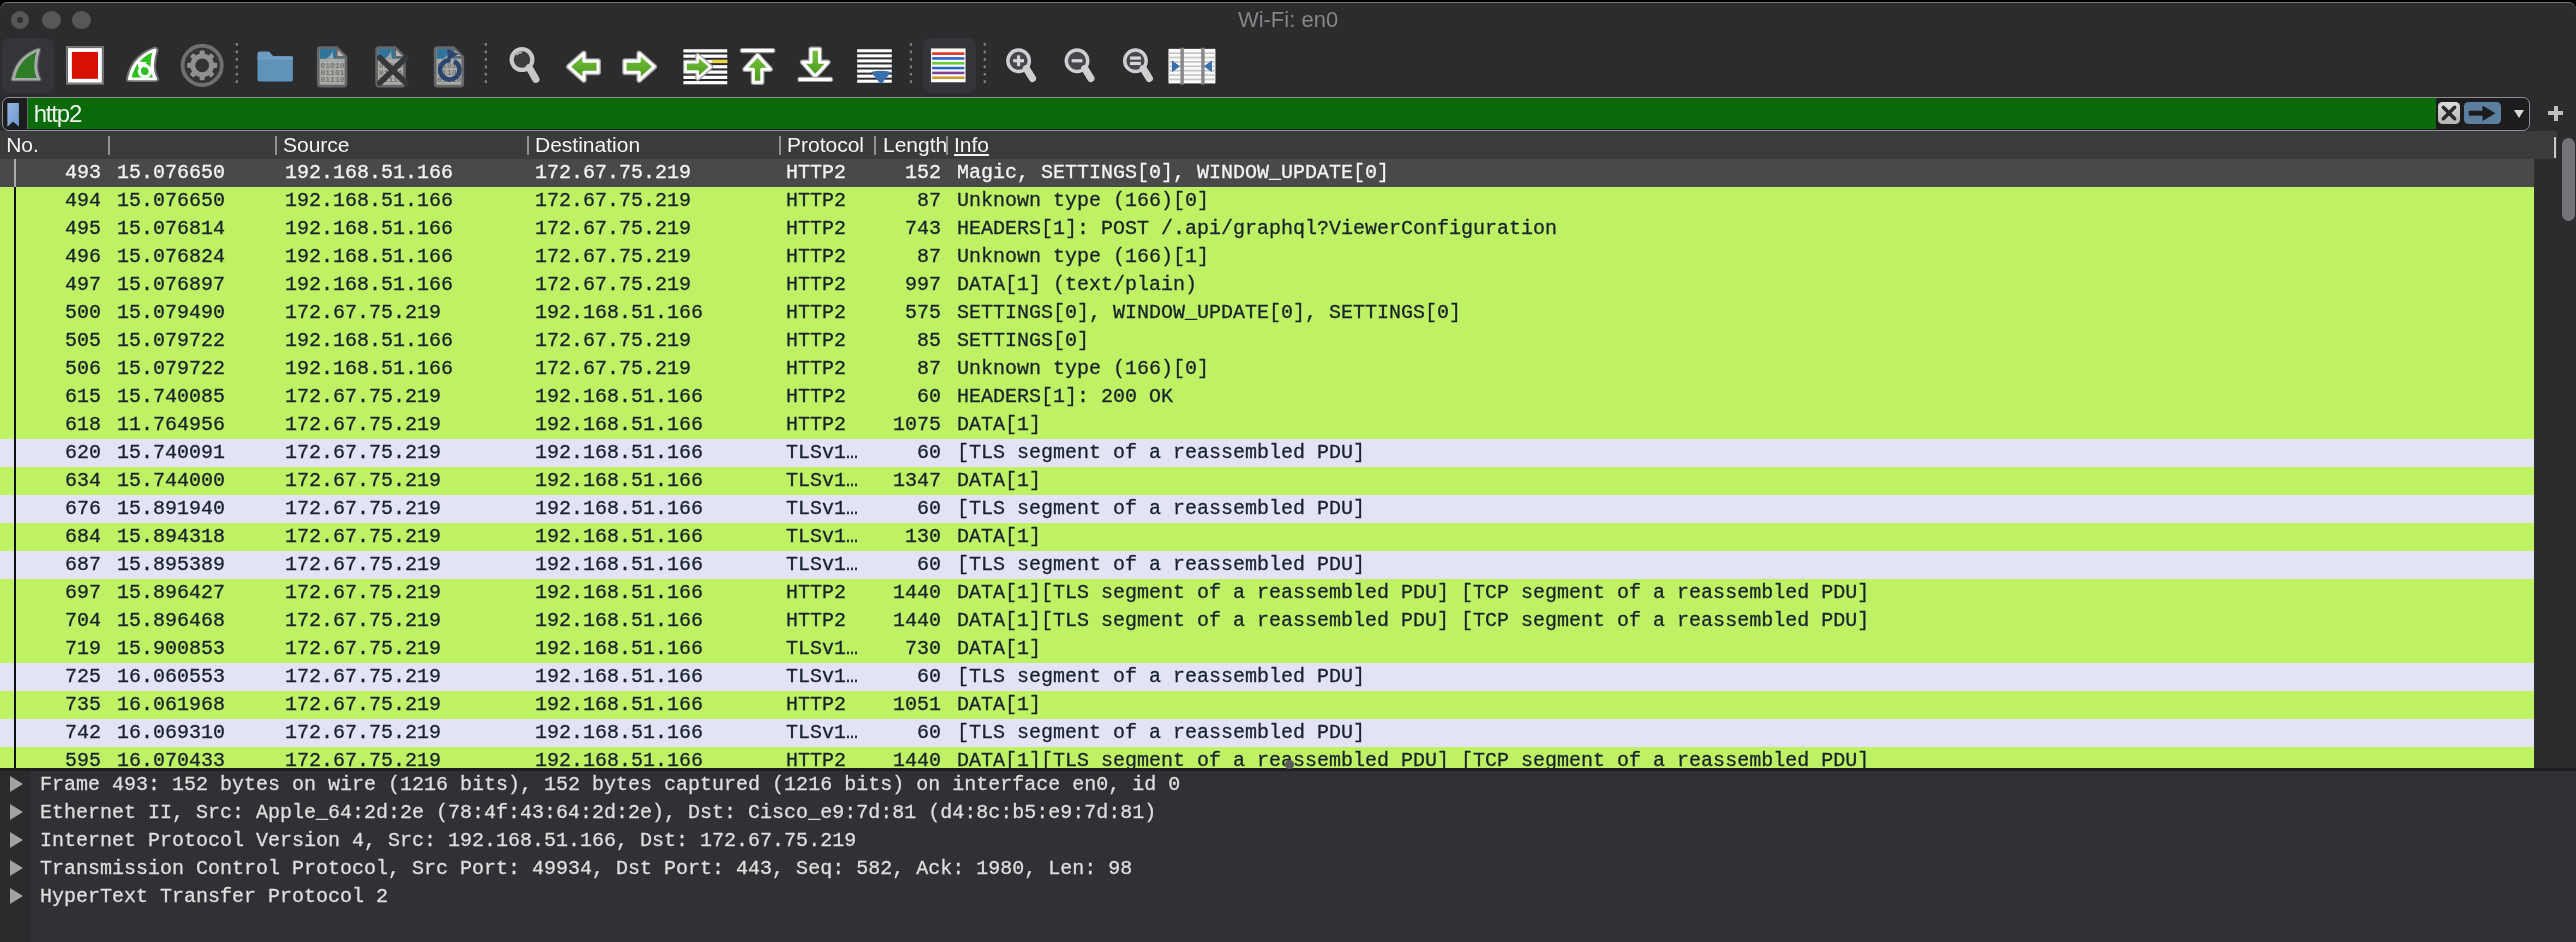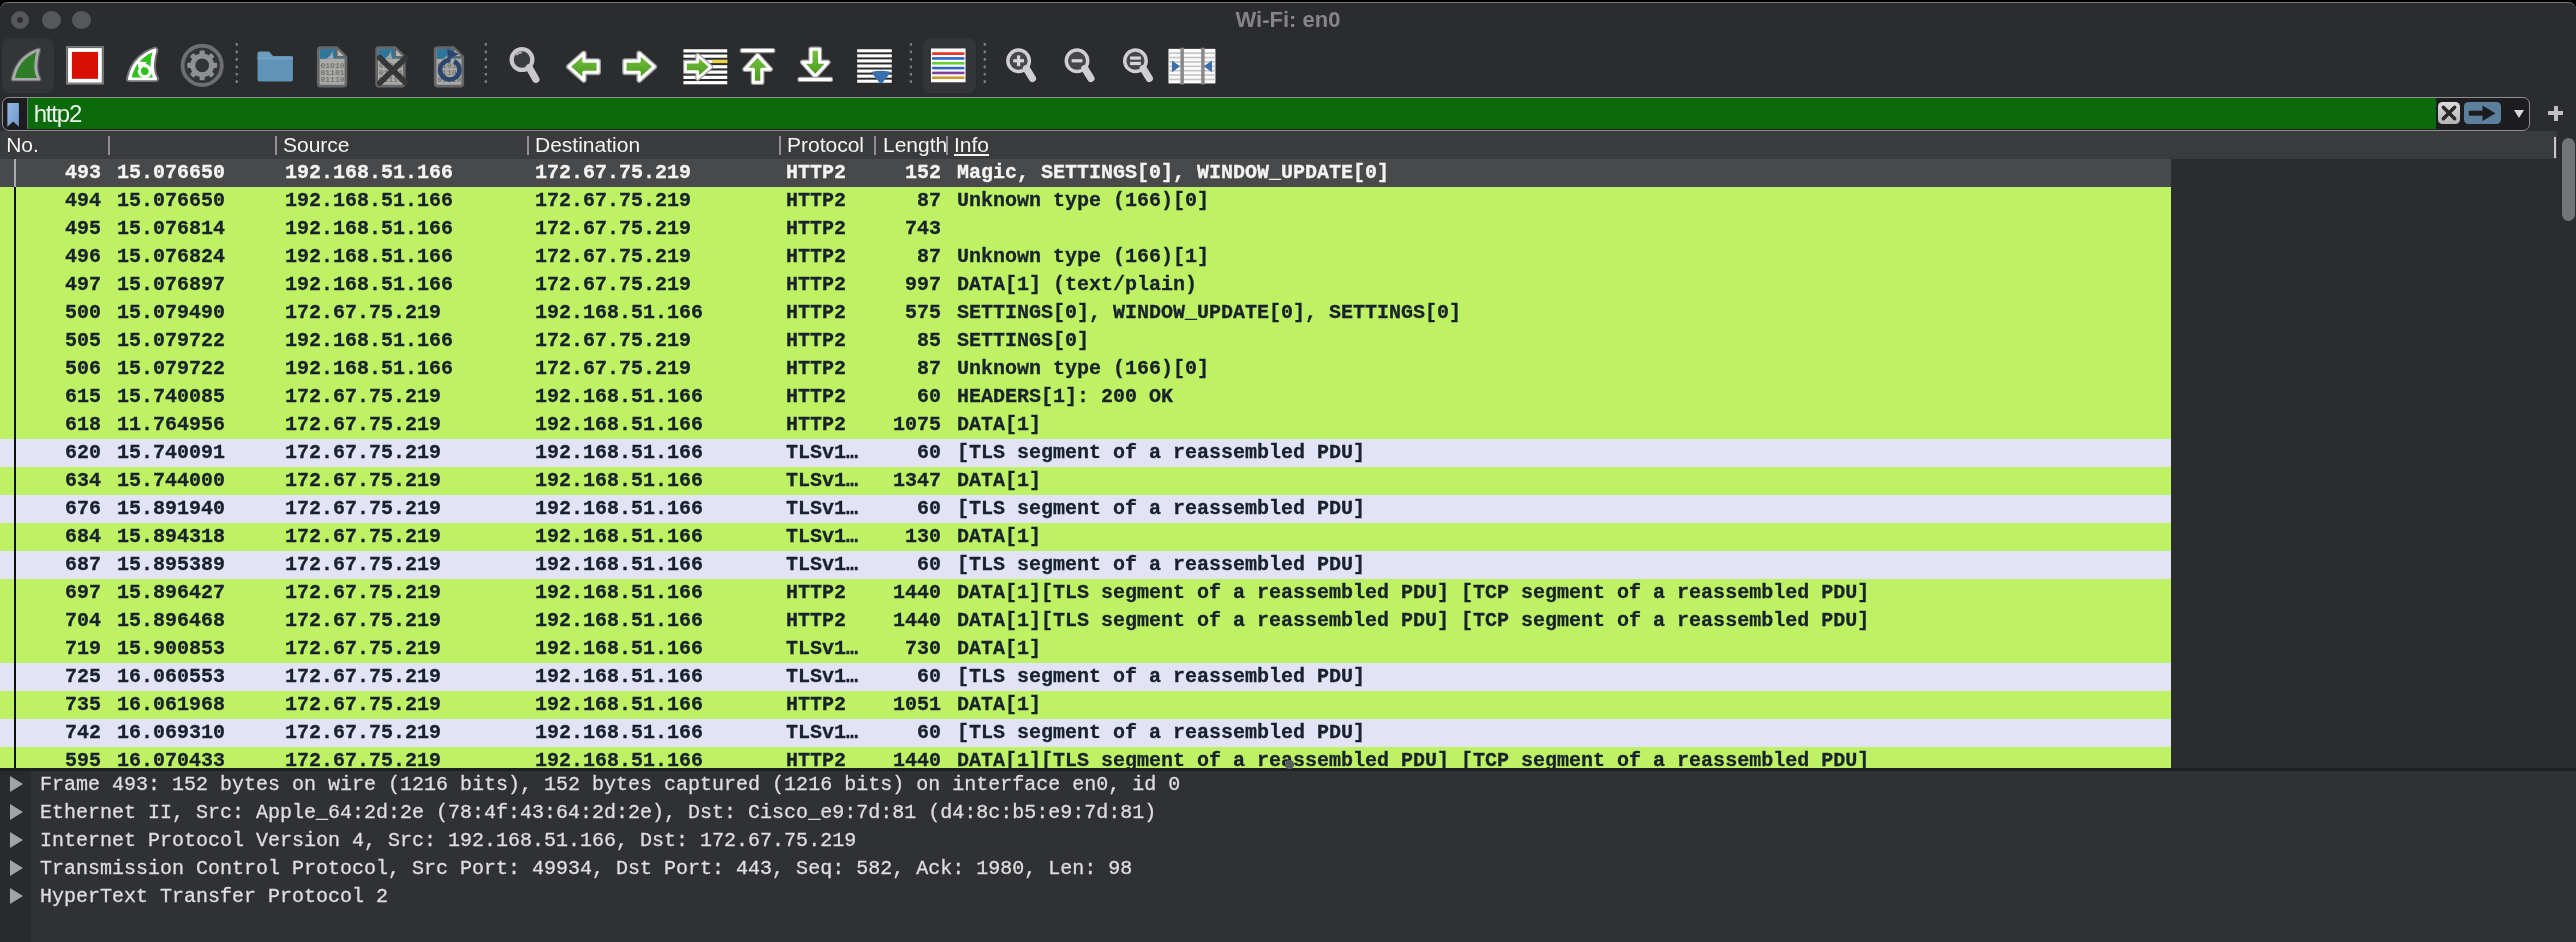--- a/index.html
+++ b/index.html
@@ -4,21 +4,21 @@
 <style>
 * { margin:0; padding:0; box-sizing:border-box; }
 html,body { width:2576px; height:943px; background:#000; overflow:hidden; }
 body { font-family:"Liberation Sans", sans-serif; }
 #win { position:absolute; left:0; top:2.3px; width:2576px; height:940px;
   background:#2b2c2e; border-top:1.5px solid #76767a; border-radius:7.7px 7.7px 0 0; }
 #content { position:absolute; left:0; top:0; width:2576px; height:943px; }
 .tl { position:absolute; width:18.5px; height:18.5px; border-radius:50%; background:#565759; top:10.8px; }
 .tl .dot { position:absolute; left:6.2px; top:6.2px; width:6.2px; height:6.2px; border-radius:50%; background:#2c2d2f; }
 #title { position:absolute; top:0; left:0; width:2576px; height:34px; text-align:center;
-  line-height:40px; font-size:22px; color:#858587; letter-spacing:0px;font-weight:bold; }
+  line-height:40px; font-size:22px; color:#858587; letter-spacing:0px; }
 #tbbtn1 { position:absolute; left:1.5px; top:38px; width:52px; height:55px; border-radius:7.7px; background:#343538; }
 #tbbtn2 { position:absolute; left:923px; top:38px; width:53px; height:55px; border-radius:7.7px; background:#343538; }
 #toolbar-svg { position:absolute; left:0; top:0; }
 
 
 #filterbar { position:absolute; left:1.5px; top:97px; width:2528px; height:34px;
   border:1.9px solid #909094; border-radius:7px; background:#1d1d1f; overflow:hidden; }
 #fb-green { position:absolute; left:25px; top:0; width:2408px; height:31px; background:#0b6b0b; }
 #fb-green span { position:absolute; left:6.2px; top:0; line-height:32px; font-size:24px; color:#edf3ed; letter-spacing:-1.2px; }
 #fb-sep { position:absolute; left:24px; top:0; width:1.5px; height:31px; background:#6d6d71; }
@@ -30,21 +30,21 @@
 #fb-plus-h { position:absolute; left:2548px; top:111px; width:15.4px; height:3.8px; background:#bfbfc1; }
 #fb-plus-v { position:absolute; left:2554px; top:106px; width:3.8px; height:15.4px; background:#bfbfc1; }
 
 
 #header { position:absolute; left:0; top:131px; width:2557px; height:28px; background:#3a3b3d; overflow:hidden; }
 #header span { position:absolute; top:0; line-height:28.5px; font-size:21px; color:#f4f4f4; white-space:pre; }
 #header i { position:absolute; top:4.6px; width:1.5px; height:19px; background:#909092; }
 #hdr-end { position:absolute; left:2554px; top:137px; width:2.3px; height:21px; background:#c8c8ca; }
 #rows { position:absolute; left:0; top:159px; width:2557px; height:609px; overflow:hidden;
   font-family:"Liberation Mono", monospace; font-size:20px; color:#18222c; -webkit-text-stroke:0.3px #18222c; }
-.row { position:relative; width:2171px; height:28px; white-space:pre;font-weight:bold; }
+.row { position:relative; width:2534px; height:28px; white-space:pre; }
 .row span { position:absolute; top:0; line-height:28.5px; }
 .g { background:#bef264; }
 .l { background:#e3e3f7; }
 .sel { background:#48494b; color:#f3f3f3; -webkit-text-stroke:0.3px #f3f3f3; }
 .c0 { left:0; width:101px; text-align:right; }
 .c1 { left:117px; }
 .c2 { left:285px; }
 .c3 { left:535px; }
 .c4 { left:786px; }
 .c5 { left:823px; width:118px; text-align:right; }
@@ -283,21 +283,21 @@
       <span style="left:787px;">Protocol</span>
     <i style="left:874px;"></i>
       <span style="left:883px;">Length</span>
     <i style="left:946px;"></i>
       <span style="left:954px;text-decoration:underline;">Info</span>
   </div>
   <div id="hdr-end"></div>
   <div id="rows">
 <div class="row sel"><span class="c0">493</span><span class="c1">15.076650</span><span class="c2">192.168.51.166</span><span class="c3">172.67.75.219</span><span class="c4">HTTP2</span><span class="c5">152</span><span class="c6">Magic, SETTINGS[0], WINDOW_UPDATE[0]</span></div>
 <div class="row g"><span class="c0">494</span><span class="c1">15.076650</span><span class="c2">192.168.51.166</span><span class="c3">172.67.75.219</span><span class="c4">HTTP2</span><span class="c5">87</span><span class="c6">Unknown type (166)[0]</span></div>
-<div class="row g"><span class="c0">495</span><span class="c1">15.076814</span><span class="c2">192.168.51.166</span><span class="c3">172.67.75.219</span><span class="c4">HTTP2</span><span class="c5">743</span></div>
+<div class="row g"><span class="c0">495</span><span class="c1">15.076814</span><span class="c2">192.168.51.166</span><span class="c3">172.67.75.219</span><span class="c4">HTTP2</span><span class="c5">743</span><span class="c6">HEADERS[1]: POST /.api/graphql?ViewerConfiguration</span></div>
 <div class="row g"><span class="c0">496</span><span class="c1">15.076824</span><span class="c2">192.168.51.166</span><span class="c3">172.67.75.219</span><span class="c4">HTTP2</span><span class="c5">87</span><span class="c6">Unknown type (166)[1]</span></div>
 <div class="row g"><span class="c0">497</span><span class="c1">15.076897</span><span class="c2">192.168.51.166</span><span class="c3">172.67.75.219</span><span class="c4">HTTP2</span><span class="c5">997</span><span class="c6">DATA[1] (text/plain)</span></div>
 <div class="row g"><span class="c0">500</span><span class="c1">15.079490</span><span class="c2">172.67.75.219</span><span class="c3">192.168.51.166</span><span class="c4">HTTP2</span><span class="c5">575</span><span class="c6">SETTINGS[0], WINDOW_UPDATE[0], SETTINGS[0]</span></div>
 <div class="row g"><span class="c0">505</span><span class="c1">15.079722</span><span class="c2">192.168.51.166</span><span class="c3">172.67.75.219</span><span class="c4">HTTP2</span><span class="c5">85</span><span class="c6">SETTINGS[0]</span></div>
 <div class="row g"><span class="c0">506</span><span class="c1">15.079722</span><span class="c2">192.168.51.166</span><span class="c3">172.67.75.219</span><span class="c4">HTTP2</span><span class="c5">87</span><span class="c6">Unknown type (166)[0]</span></div>
 <div class="row g"><span class="c0">615</span><span class="c1">15.740085</span><span class="c2">172.67.75.219</span><span class="c3">192.168.51.166</span><span class="c4">HTTP2</span><span class="c5">60</span><span class="c6">HEADERS[1]: 200 OK</span></div>
 <div class="row g"><span class="c0">618</span><span class="c1">11.764956</span><span class="c2">172.67.75.219</span><span class="c3">192.168.51.166</span><span class="c4">HTTP2</span><span class="c5">1075</span><span class="c6">DATA[1]</span></div>
 <div class="row l"><span class="c0">620</span><span class="c1">15.740091</span><span class="c2">172.67.75.219</span><span class="c3">192.168.51.166</span><span class="c4">TLSv1…</span><span class="c5">60</span><span class="c6">[TLS segment of a reassembled PDU]</span></div>
 <div class="row g"><span class="c0">634</span><span class="c1">15.744000</span><span class="c2">172.67.75.219</span><span class="c3">192.168.51.166</span><span class="c4">TLSv1…</span><span class="c5">1347</span><span class="c6">DATA[1]</span></div>
 <div class="row l"><span class="c0">676</span><span class="c1">15.891940</span><span class="c2">172.67.75.219</span><span class="c3">192.168.51.166</span><span class="c4">TLSv1…</span><span class="c5">60</span><span class="c6">[TLS segment of a reassembled PDU]</span></div>

